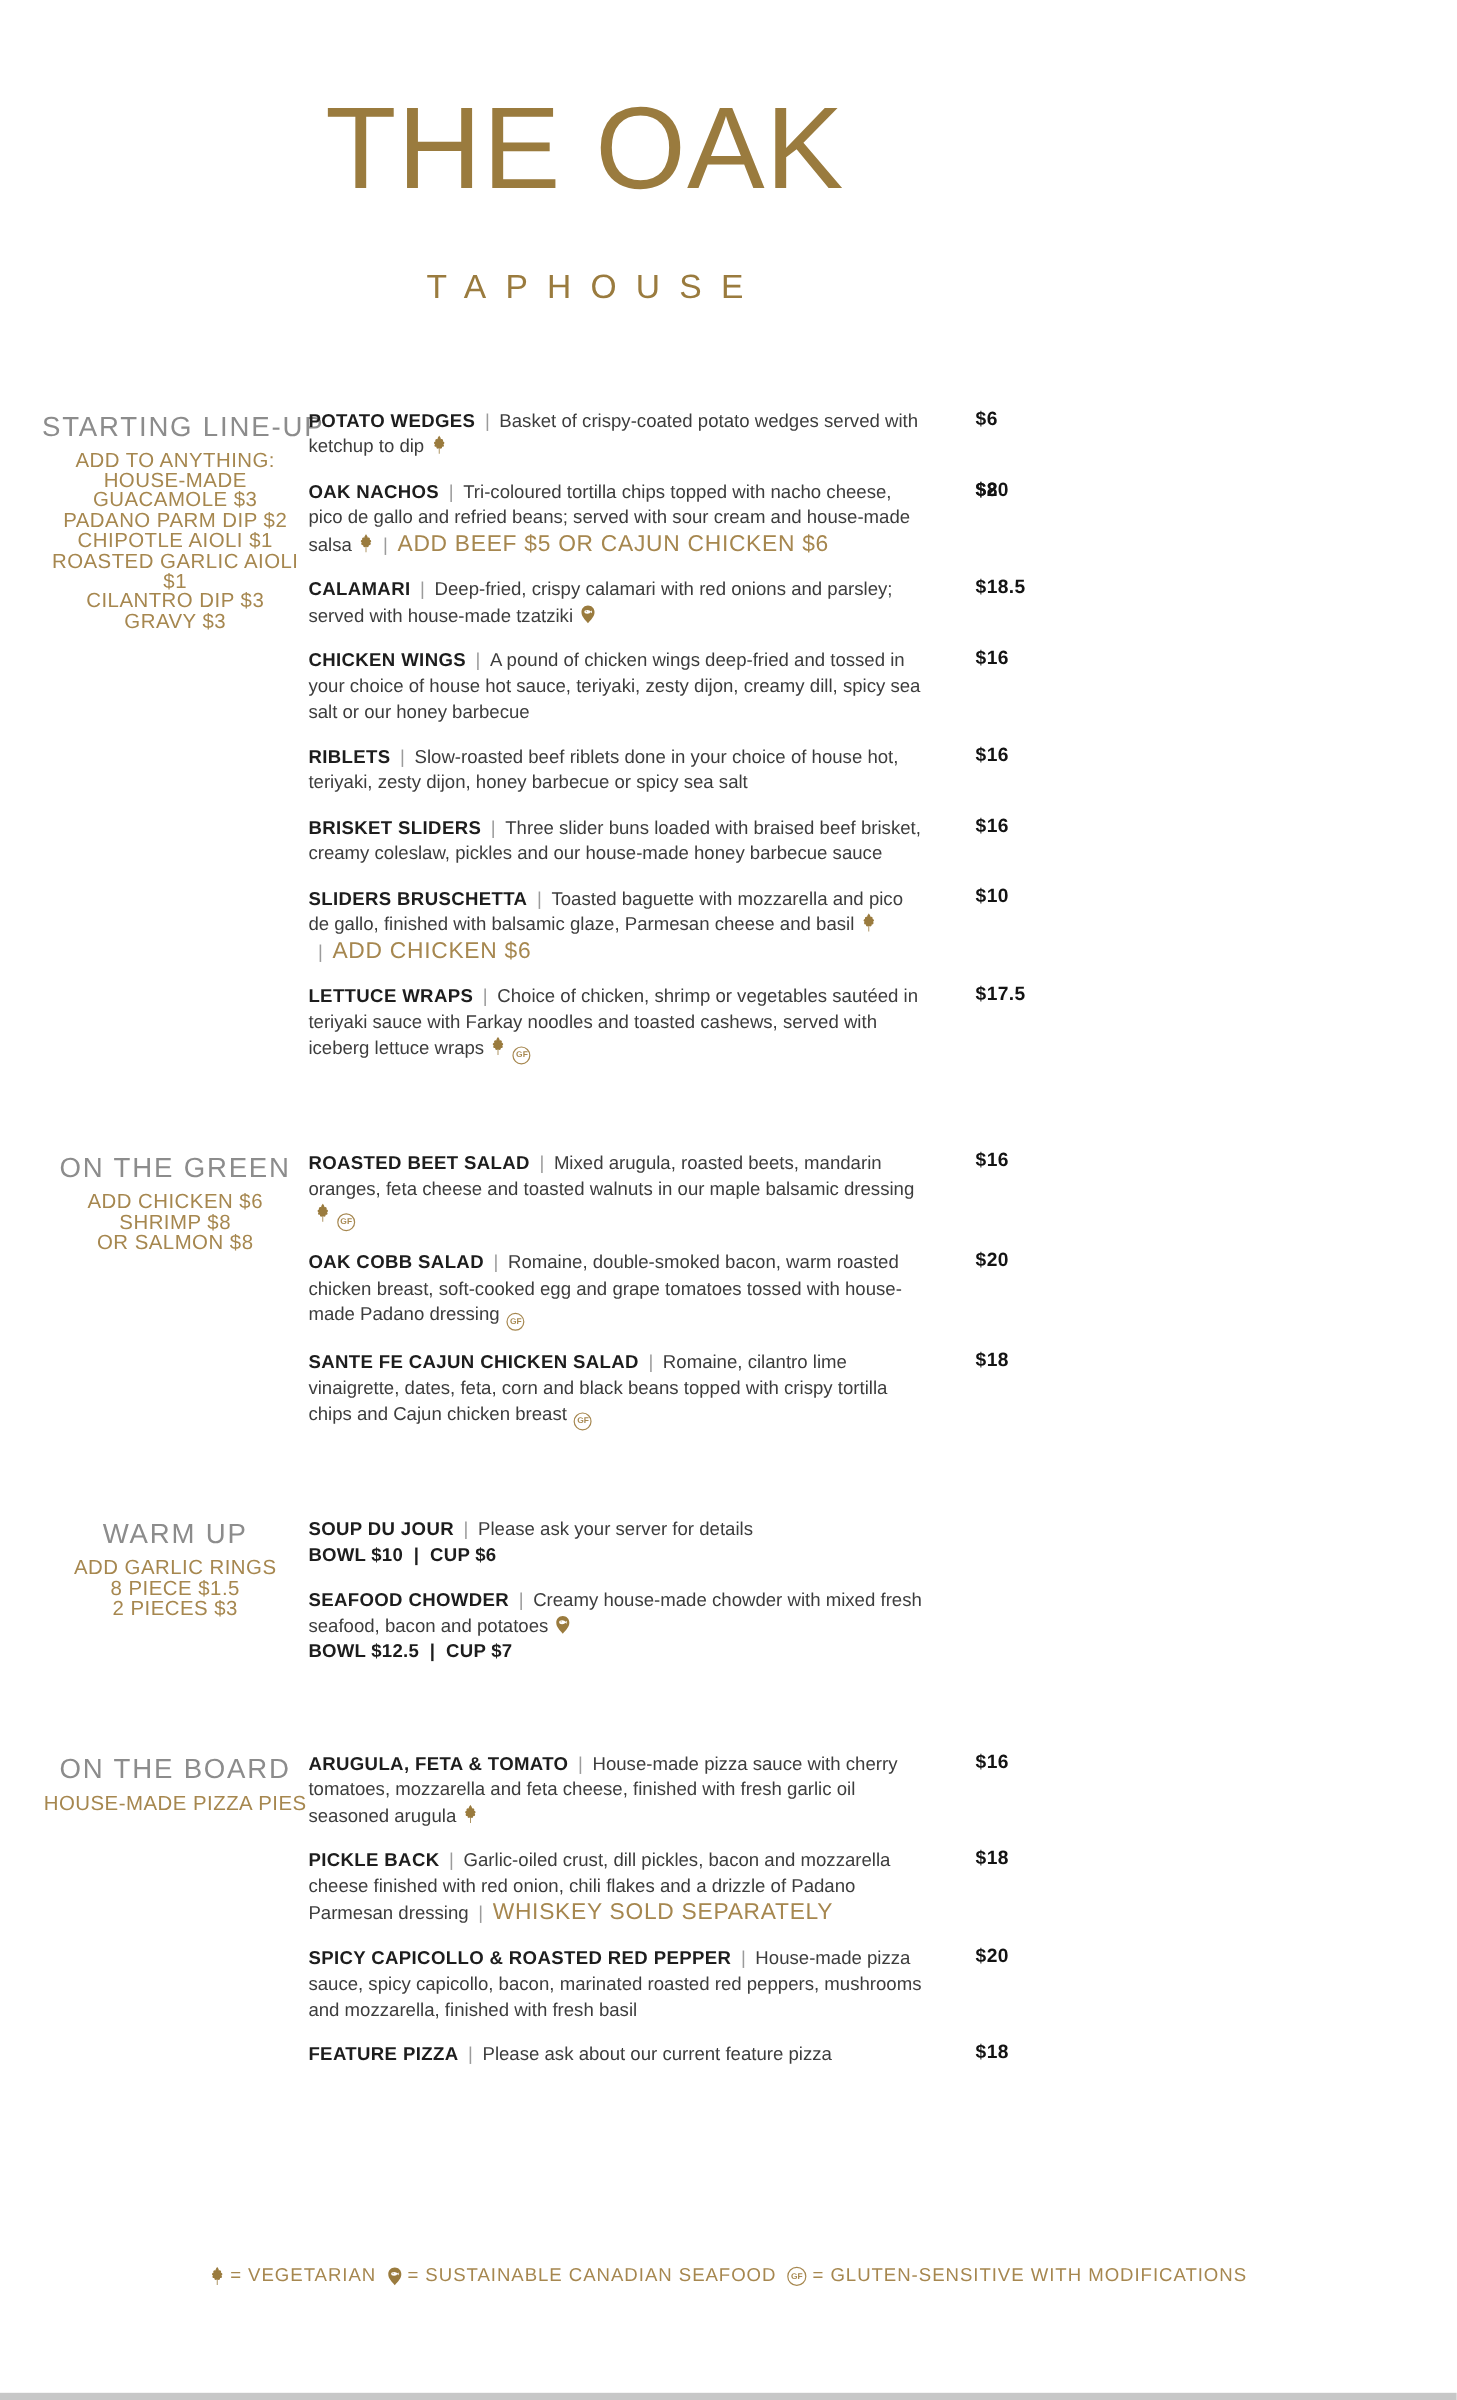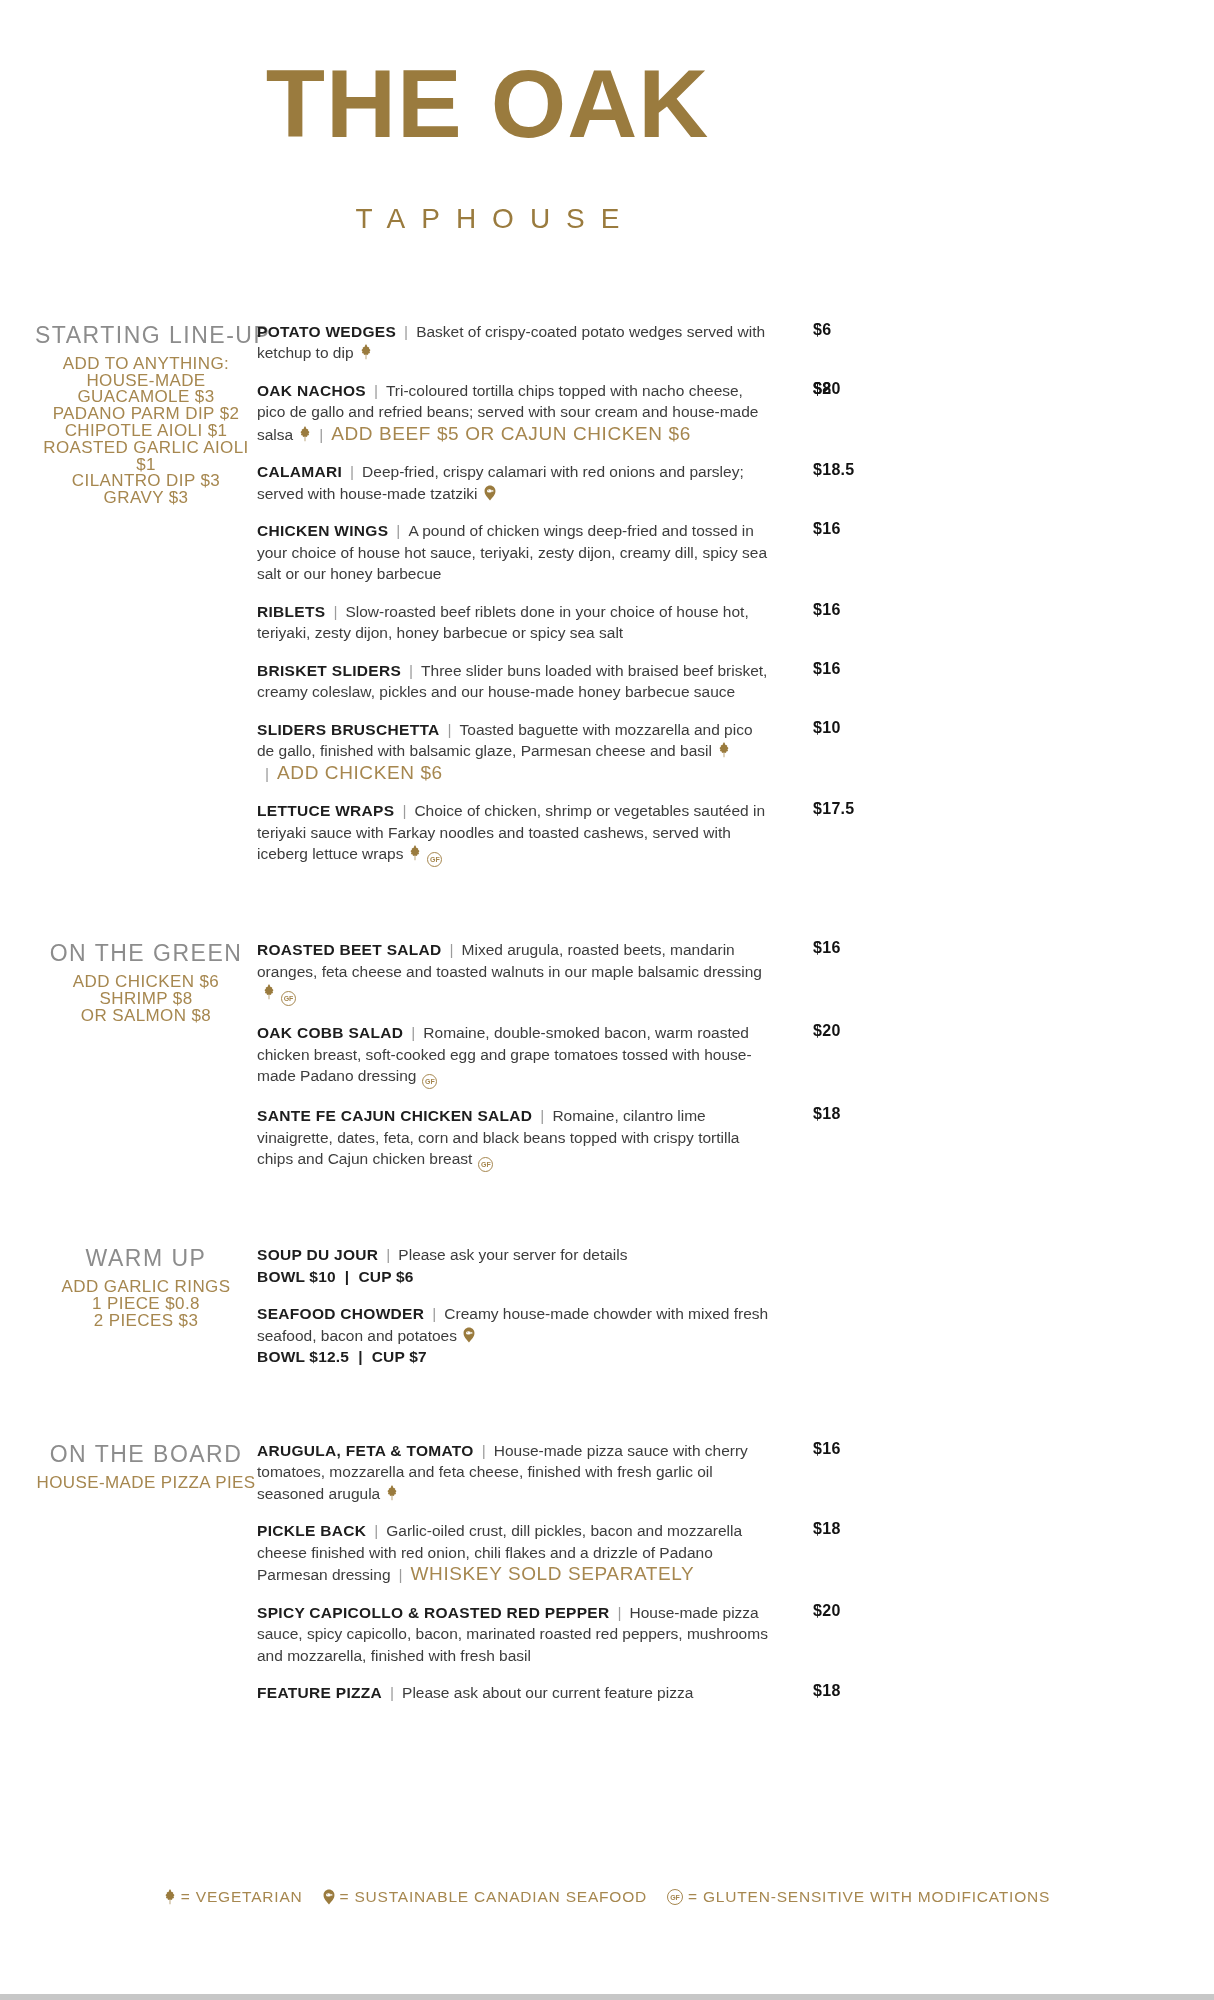--- a/index.html
+++ b/index.html
@@ -12,21 +12,21 @@
   *{box-sizing:border-box;}
   html,body{margin:0;padding:0;}
   body{
     width:1214px;height:2000px;position:relative;background:#ffffff;
     font-family:"Liberation Sans","DejaVu Sans",sans-serif;
     overflow:hidden;
   }
   .menu{position:absolute;left:35px;top:0;width:835px;}
   .logo{text-align:center;padding-left:70px;}
   .logo-title{
-    margin-top:54px;font-size:97px;line-height:1.04;font-weight:700;
+    margin-top:74px;font-size:97px;line-height:1.04;font-weight:400;
     color:var(--gold);letter-spacing:1px;white-space:nowrap;
   }
   .logo-sub{
     margin-top:48px;font-size:28px;font-weight:500;color:var(--gold);
     letter-spacing:16px;padding-left:16px;white-space:nowrap;
   }
   .sections{margin-top:86px;}
   .section{display:flex;margin-bottom:56px;}
   .sec-head{flex:0 0 222px;width:222px;text-align:center;padding-top:1px;}
   .sec-title{
@@ -47,21 +47,21 @@
   }
   .mi{display:inline-block;margin-left:6px;vertical-align:-2px;color:var(--gold);line-height:0;}
   .gf{
     display:inline-flex;align-items:center;justify-content:center;
     width:15px;height:15px;border:1.4px solid var(--gold-light);border-radius:50%;
     font-size:7px;font-weight:700;color:var(--gold-light);margin-left:6px;
     vertical-align:-3px;letter-spacing:0;line-height:1;
   }
   .legend{
     position:absolute;left:0;top:1888px;width:1214px;
-    display:flex;justify-content:center;align-items:center;gap:20px;
+    display:flex;justify-content:center;align-items:center;gap:9px;
     color:var(--gold-light);font-size:15.5px;letter-spacing:0.8px;white-space:nowrap;
   }
   .legend-entry{display:inline-flex;align-items:center;gap:5px;}
   .legend .mi{margin-left:0;vertical-align:-3px;}
   .legend .gf{margin-left:0;width:16px;height:16px;}
   .bottom-bar{position:absolute;left:0;bottom:0;width:100%;height:6px;background:#c7c7c7;}
 </style>
 </head>
 <body>
 
@@ -160,21 +160,21 @@
               <div class="item-text"><span class="item-name">SANTE FE CAJUN CHICKEN SALAD</span><span class="sep">|</span><span class="item-desc">Romaine, cilantro lime vinaigrette, dates, feta, corn and black beans topped with crispy tortilla chips and Cajun chicken breast</span><span class="gf">GF</span></div>
               <div class="price">$18</div>
             </div>
           </div>
         </div>
         <div class="section">
           <div class="sec-head">
             <div class="sec-title">WARM UP</div>
             <div class="sec-notes">
               <div class="sec-note">ADD GARLIC RINGS</div>
-              <div class="sec-note">1 PIECE $0.8</div>
+              <div class="sec-note">8 PIECE $1.5</div>
               <div class="sec-note">2 PIECES $3</div>
             </div>
           </div>
           <div class="sec-body">
             <div class="item">
               <div class="item-text"><span class="item-name">SOUP DU JOUR</span><span class="sep">|</span><span class="item-desc">Please ask your server for details</span><div class="sizes">BOWL $10  |  CUP $6</div></div>
             </div>
             <div class="item">
               <div class="item-text"><span class="item-name">SEAFOOD CHOWDER</span><span class="sep">|</span><span class="item-desc">Creamy house-made chowder with mixed fresh seafood, bacon and potatoes</span><span class="mi"><svg width="12" height="16" viewBox="0 0 13 17">
                     <path fill="currentColor" d="M6.5 16.6 C3.6 12.8 0.6 10.7 0.6 6.4 C0.6 3.1 3.2 0.5 6.5 0.5 C9.8 0.5 12.4 3.1 12.4 6.4 C12.4 10.7 9.4 12.8 6.5 16.6 Z"></path>

